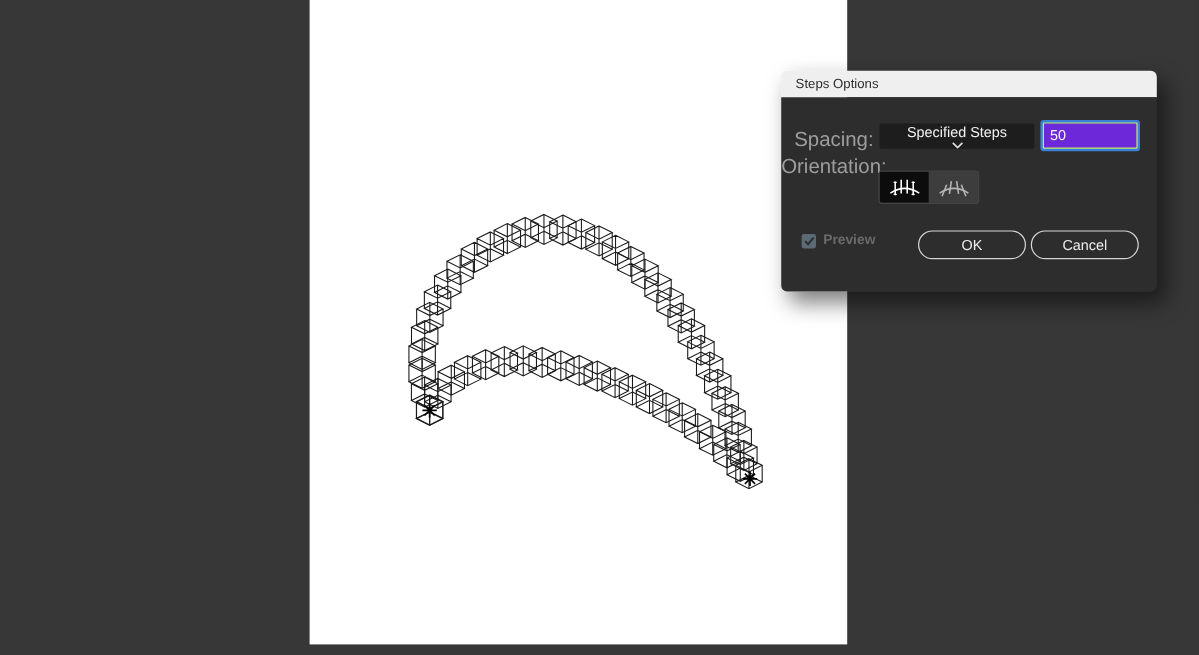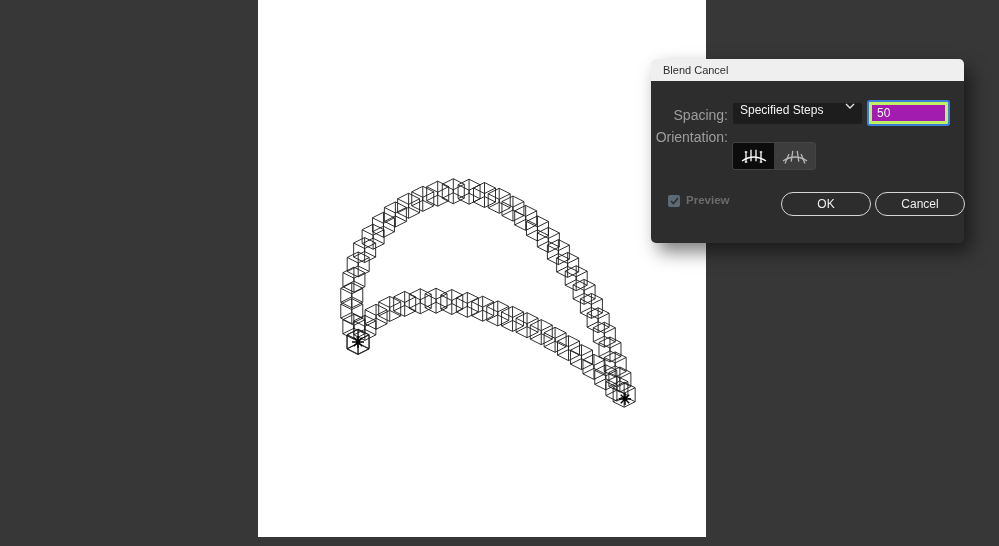--- a/index.html
+++ b/index.html
@@ -27,33 +27,33 @@
     height:22px; background:#efefef; border-radius:5px 5px 0 0;
     display:flex; align-items:center; padding-left:12px;
     font-size:11px; color:#2d2d2d;
   }
   .dialog-body {
     position:relative; height:162px; background:#2d2d2d;
     border-radius:0 0 5px 5px;
   }
   .field-label {
     position:absolute; width:77px; text-align:right;
-    font-size:14px; color:#9d9d9d;
+    font-size:17px; color:#9d9d9d;
   }
   .dropdown {
     position:absolute; left:82px; top:22px; width:129px; height:21px;
     background:#1d1d1d; border-radius:2px; color:#f2f2f2;
-    display:flex; justify-content:space-between;
-    padding:0 7px; font-size:12px; cursor:default;
+    display:flex; align-items:center; justify-content:space-between;
+    padding:0 7px; font-size:12px; cursor:default;flex-direction:column;
   }
   .steps-input {
     position:absolute; left:218px; top:21px; width:79px; height:22px;
-    background:#a21caf; color:#f5f5f5; font-size:12px;
+    background:#6d28d9; color:#f5f5f5; font-size:12px;
     font-family:"Liberation Sans", sans-serif;
-    border:3px solid #bef264; border-radius:1px;
+    border:1px solid #bef264; border-radius:1px;
     box-shadow:0 0 0 2px #3b7fd8; padding:0 0 0 5px; outline:none;
   }
   .orient-group {
     position:absolute; left:81px; top:61px; height:28px;
     display:flex; background:#3d3d3d; border-radius:3px; overflow:hidden;
     border:1px solid #444;
   }
   .orient-btn { width:41px; height:26px; display:flex; align-items:center; justify-content:center; }
   .orient-btn.selected { background:#0c0c0c; }
   .orient-btn.unselected { background:#3d3d3d; }
@@ -63,21 +63,21 @@
     background:#5b6a74; border-radius:2px;
     display:flex; align-items:center; justify-content:center;
   }
   .preview-label {
     position:absolute; left:35px; top:113px; font-size:11.5px; color:#6b6b6b;font-weight:bold;
   }
   .pill-btn {
     position:absolute; top:111px; width:90px; height:24px;
     background:transparent; border:1.5px solid #d6d6d6; border-radius:12px;
     color:#ededed; font-size:12px; font-family:"Liberation Sans", sans-serif;
-    display:flex; align-items:center; justify-content:center; cursor:default;margin-left:16px;
+    display:flex; align-items:center; justify-content:center; cursor:default;
   }
   .btn-ok { left:114px; }
   .btn-cancel { left:208px; }
 </style>
 </head>
 <body>
 
 <div class="pasteboard"></div>
 
 <div class="artboard">
@@ -139,21 +139,21 @@
         <path d="M94 342 L106 342 M95.75735931288071 337.75735931288074 L104.24264068711929 346.24264068711926 M100 336 L100 348 M104.24264068711929 337.75735931288074 L95.75735931288071 346.24264068711926 " stroke="#000" stroke-width="1.4" fill="none"></path>
       </g>
       <g>
         <path d="M361 399 L373 399 M362.75735931288074 394.75735931288074 L371.24264068711926 403.24264068711926 M367 393 L367 405 M371.24264068711926 394.75735931288074 L362.75735931288074 403.24264068711926 " stroke="#000" stroke-width="1.4" fill="none"></path>
       </g>
     </svg>
 </div>
 
 <div class="dialog">
   <div class="dialog-titlebar">
-    <span>Blend Cancel</span>
+    <span>Steps Options</span>
   </div>
   <div class="dialog-body">
 
     <span class="field-label" style="left:0;top:26px;">Spacing:</span>
 
     <div class="dropdown">
       <span>Specified Steps</span>
       <svg width="10" height="6" viewBox="0 0 10 6">
         <polyline points="1,1 5,5 9,1" fill="none" stroke="#e0e0e0" stroke-width="1.4"></polyline>
       </svg>

